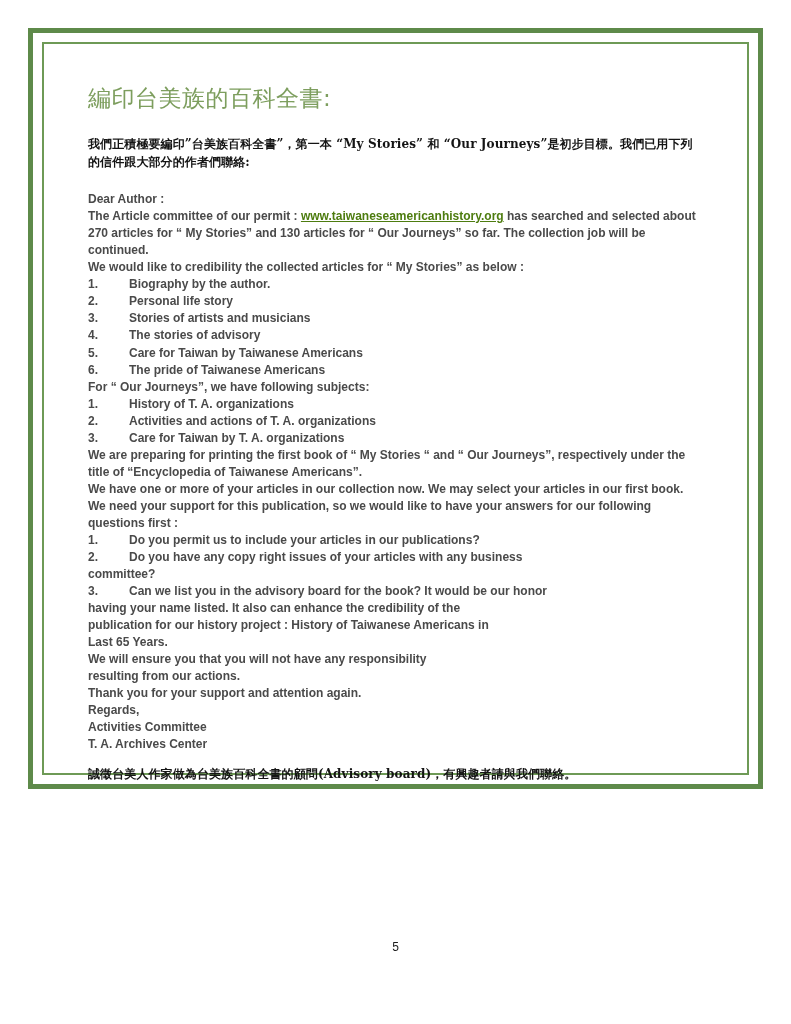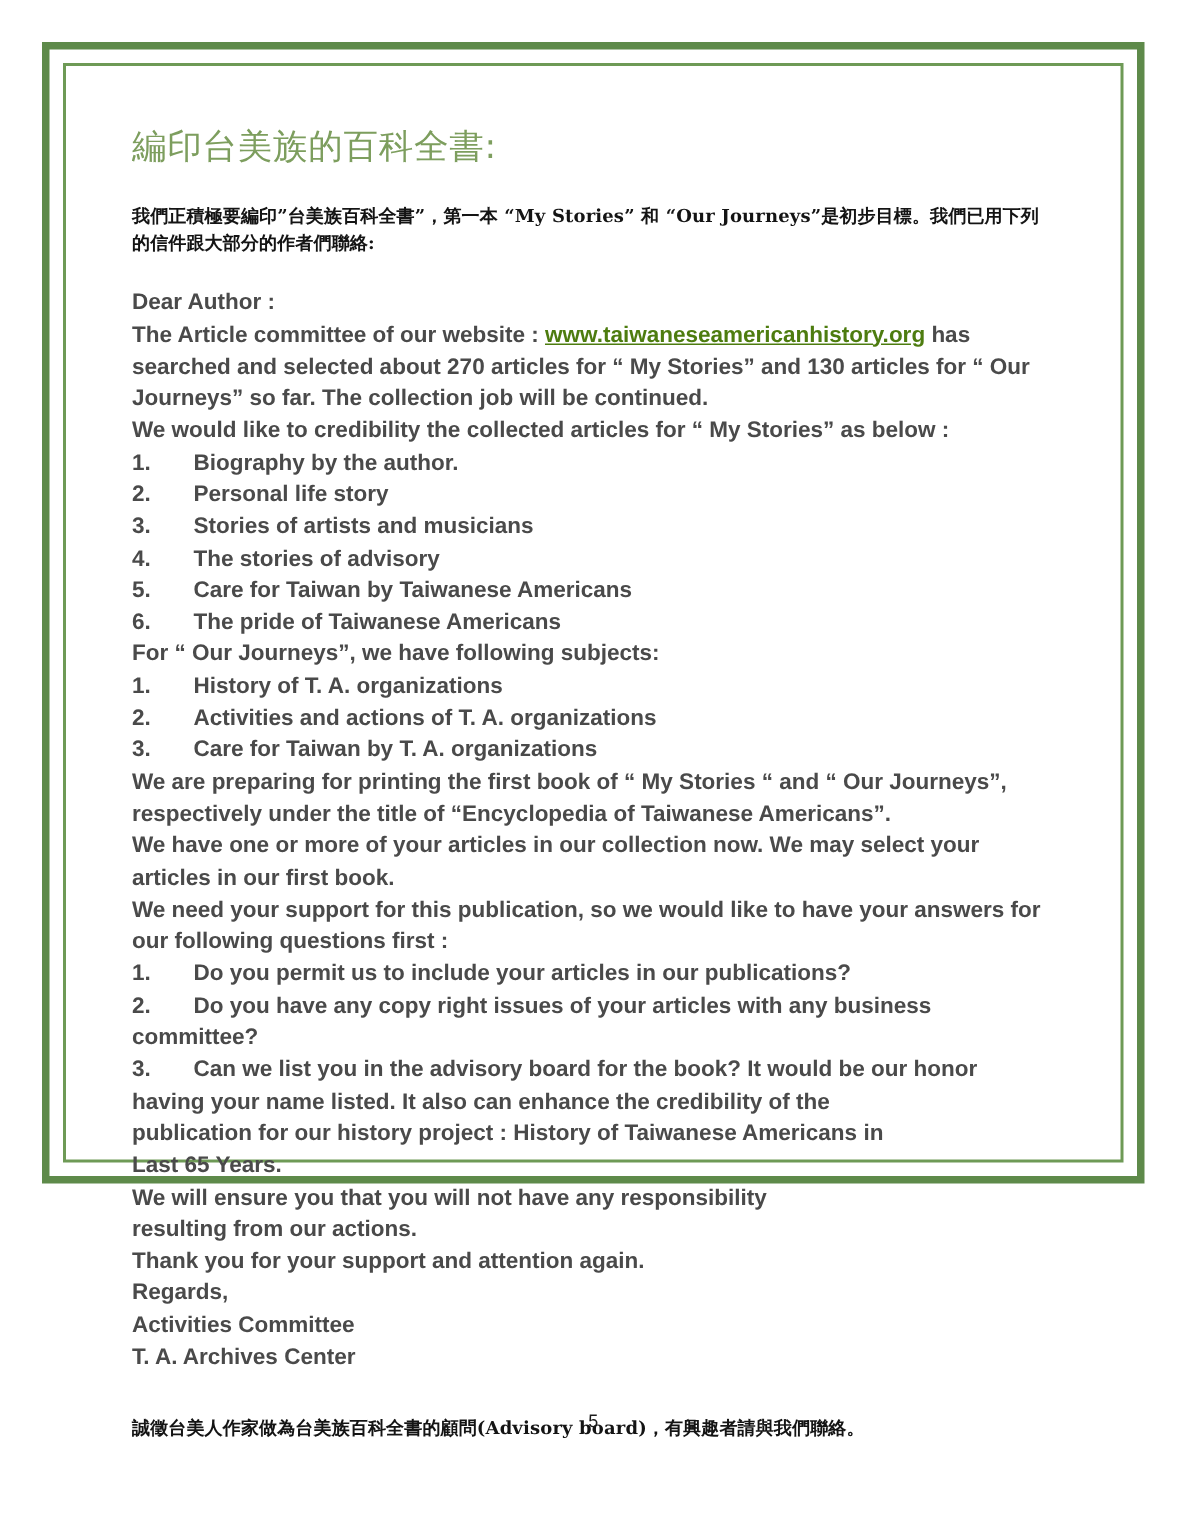--- a/index.html
+++ b/index.html
@@ -68,27 +68,27 @@
     font-weight: bold;
     color: #141414;
     line-height: 1.52;
     margin: 0;
     letter-spacing: 0.1px;
   }
   .intro-para {
     margin-bottom: 20px;
   }
   .closing-para {
-    margin-top: 28px;
+    margin-top: 12px;
   }
 
   
   .letter {
     font-family: "Liberation Sans", sans-serif;
-    font-size: 15px;
+    font-size: 12px;
     font-weight: bold;
     color: #4A4A4A;
     line-height: 1.42;
   }
   .letter p {
     margin: 0;
     padding: 0;
   }
   .letter .line {
     margin: 0;
@@ -142,21 +142,21 @@
   <div class="content">
 
     <h1 class="doc-heading">編印台美族的百科全書:</h1>
 
     <p class="cjk-bold intro-para">我們正積極要編印”台美族百科全書”，第一本 “My Stories” 和 “Our Journeys”是初步目標。我們已用下列的信件跟大部分的作者們聯絡:</p>
 
     <div class="letter">
 
       <p class="line">Dear Author :</p>
 
-      <p class="line"><span>The Article committee of our website : </span><a class="doc-link" href="#">www.taiwaneseamericanhistory.org</a><span> has searched and selected about  270 articles for “ My Stories” and 130 articles for “ Our Journeys” so far. The collection job will be continued.</span></p>
+      <p class="line"><span>The Article committee of our permit : </span><a class="doc-link" href="#">www.taiwaneseamericanhistory.org</a><span> has searched and selected about  270 articles for “ My Stories” and 130 articles for “ Our Journeys” so far. The collection job will be continued.</span></p>
 
       <p class="line">We would like to  credibility the collected articles for “ My Stories” as below :</p>
 
       <div class="num-row">
         <span class="num">1.</span>
         <span class="num-text">Biography by the author.</span>
       </div>
       <div class="num-row">
         <span class="num">2.</span>
         <span class="num-text">Personal life story</span>

